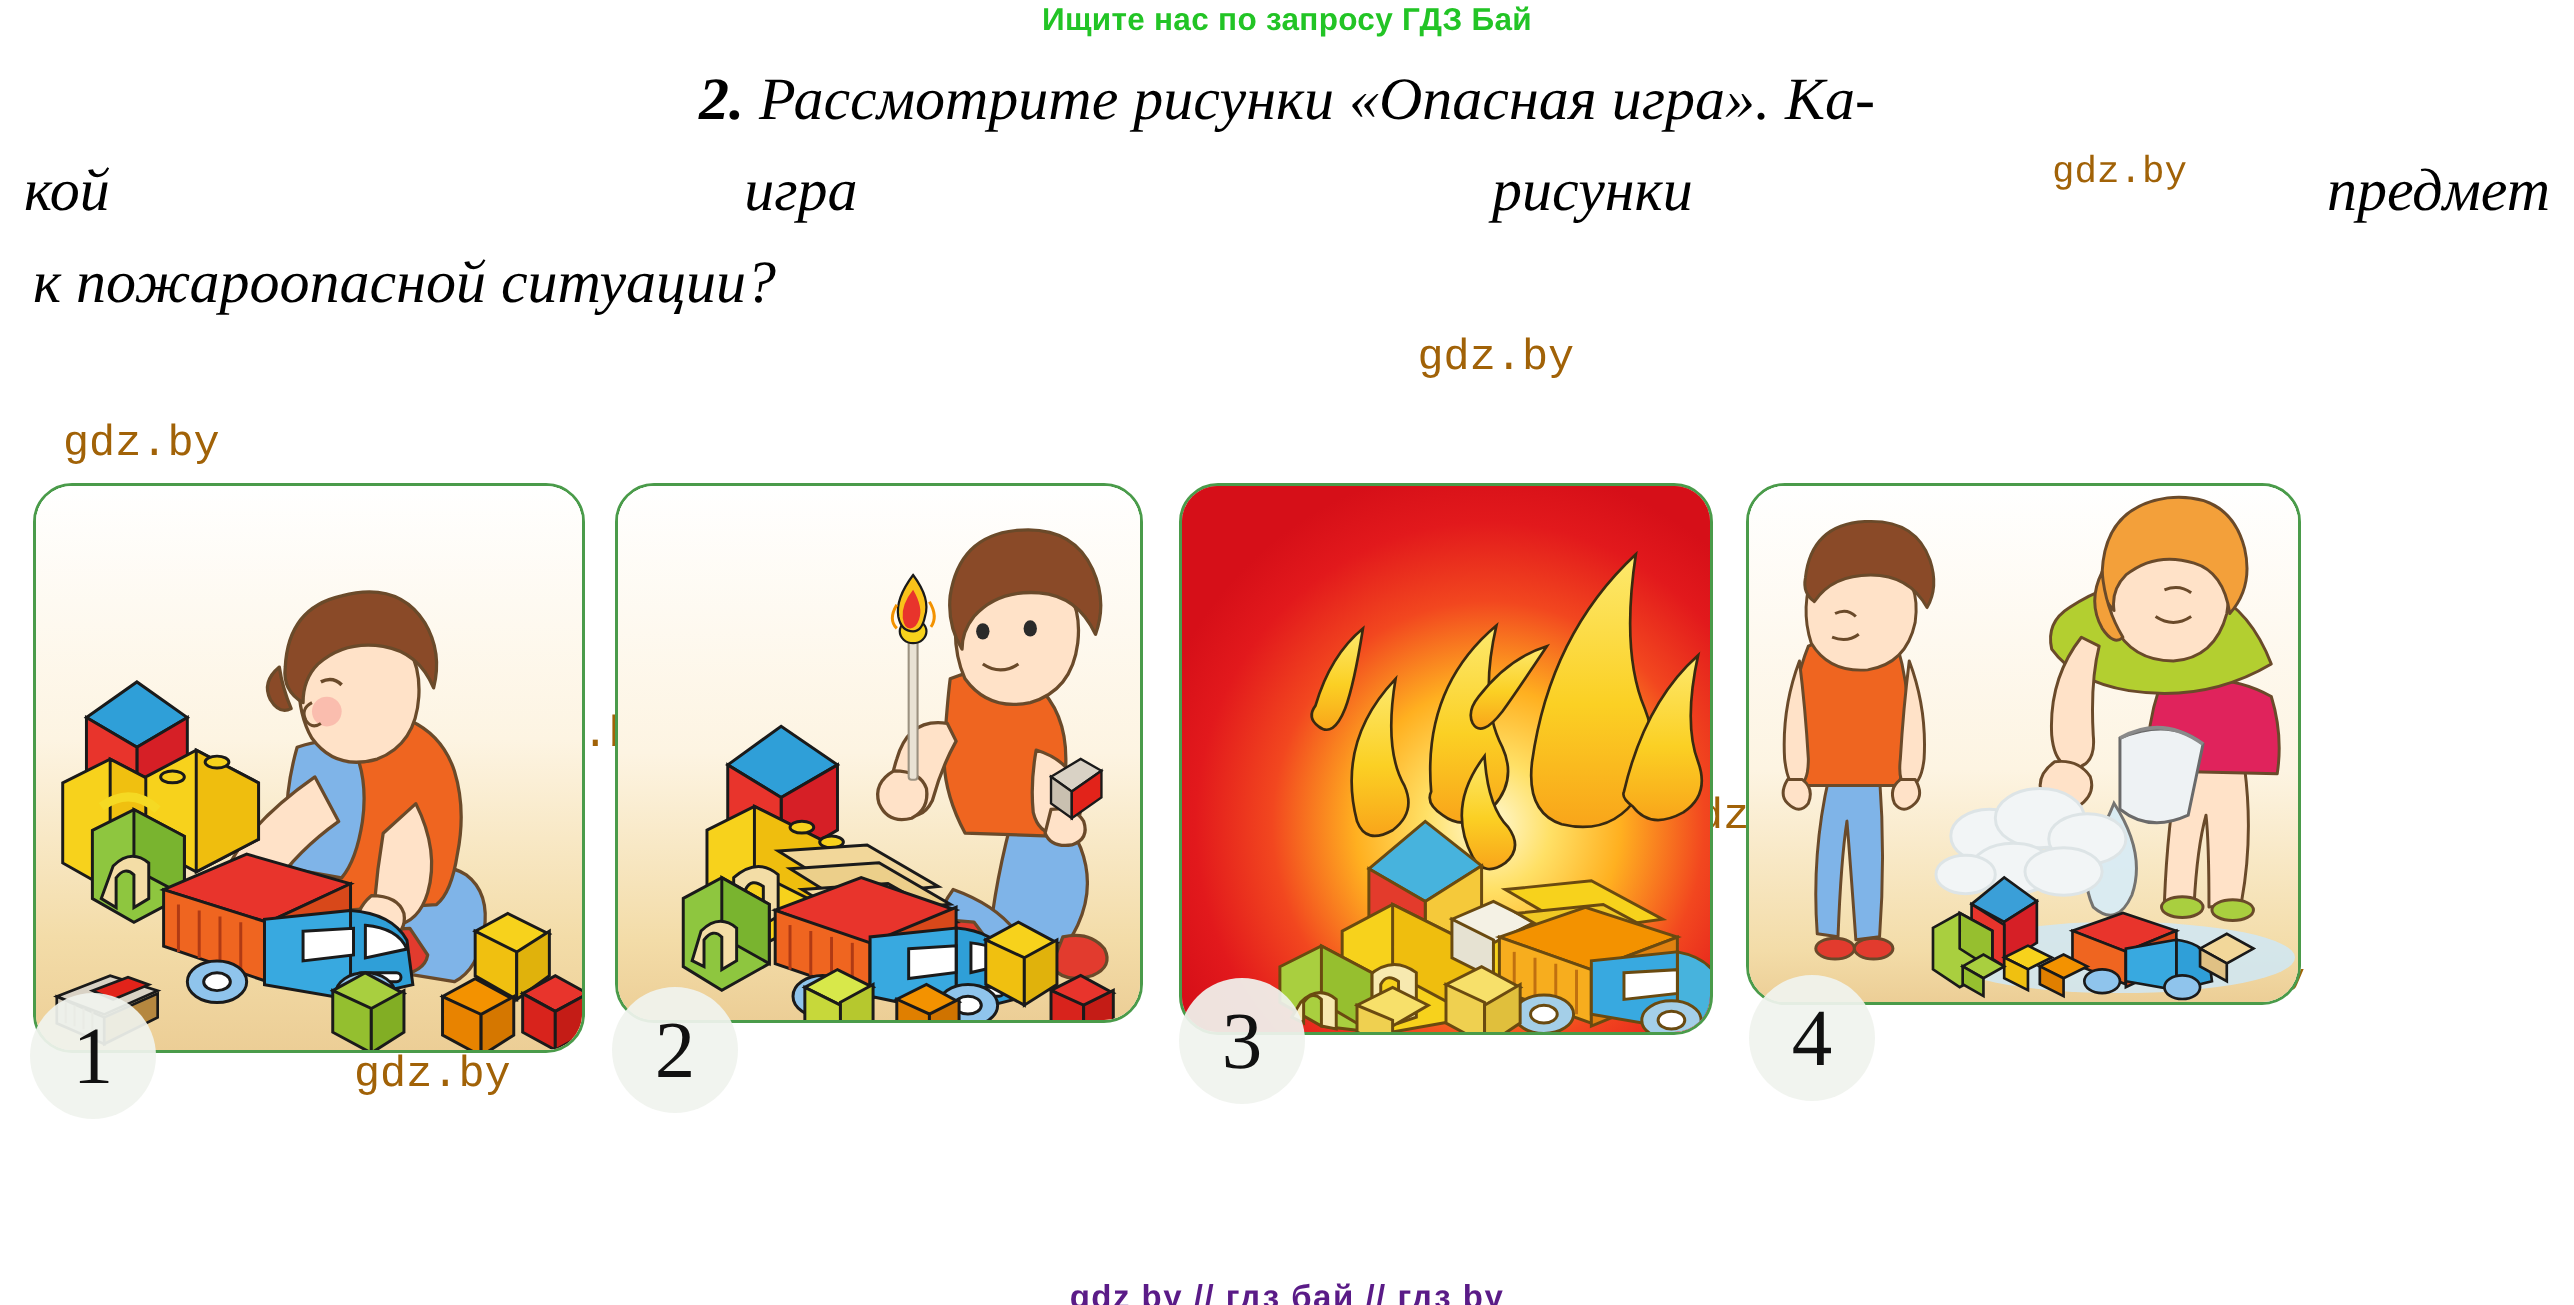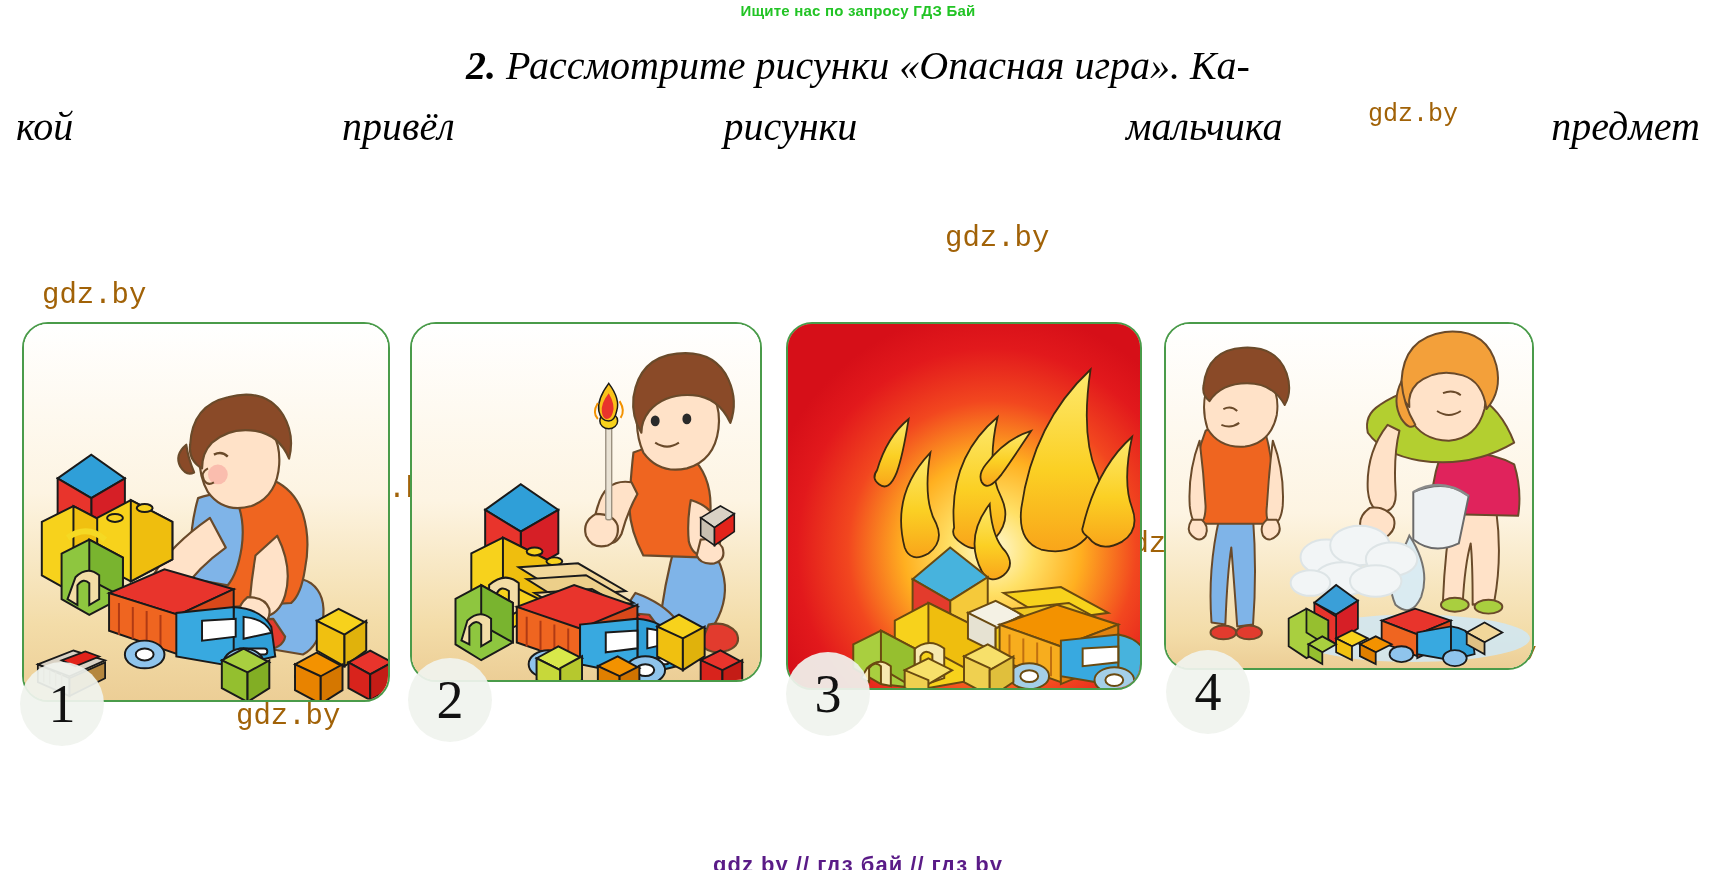--- a/index.html
+++ b/index.html
@@ -10,21 +10,21 @@
     font-family:"Liberation Sans", sans-serif;
     position:relative;
     overflow:hidden;
   }
 
   
   #site-header {
     position:absolute; top:2px; left:0; width:100%;
     text-align:center;
     color:#22c425;
-    font-size:15px; font-weight:bold;
+    font-size:21px; font-weight:bold;
     font-family:"Liberation Sans", sans-serif;
     letter-spacing:0.2px;
   }
 
   
   #question {
     position:absolute; top:36px; left:16px; width:1684px;
     font-family:"Liberation Serif", serif;
     font-size:40px;
     color:#000;
@@ -115,25 +115,25 @@
 
 <div id="site-header">Ищите нас по запросу ГДЗ Бай</div>
 
 <div id="question">
   <span class="qline" id="qline1">
     <span class="qnum">2.</span>
     <span>Рассмотрите рисунки «Опасная игра». Ка-</span>
   </span>
   <span class="qline justify" id="qline2">
     <span>кой</span>
-    <span>привёл</span>
+    <span>игра</span>
     <span>рисунки</span>
-    <span>мальчика</span>
     <span>предмет</span>
   </span>
+  <span class="qline" id="qline3">к пожароопасной ситуации?</span>
 </div>
 
 <div class="wm" id="wm-a">gdz.by</div>
 <div class="wm" id="wm-b">gdz.by</div>
 <div class="wm" id="wm-c">gdz.by</div>
 <div class="wm" id="wm-d">gdz.by</div>
 <div class="wm" id="wm-e">gdz.by</div>
 <div class="wm" id="wm-f">gdz.by</div>
 <div class="wm" id="wm-g">gdz.by</div>
 <div class="wm" id="wm-h">gdz.by</div>

